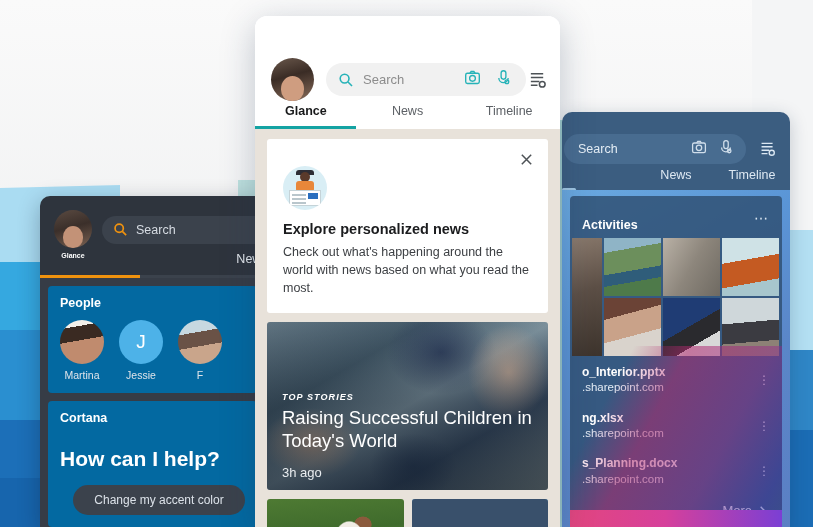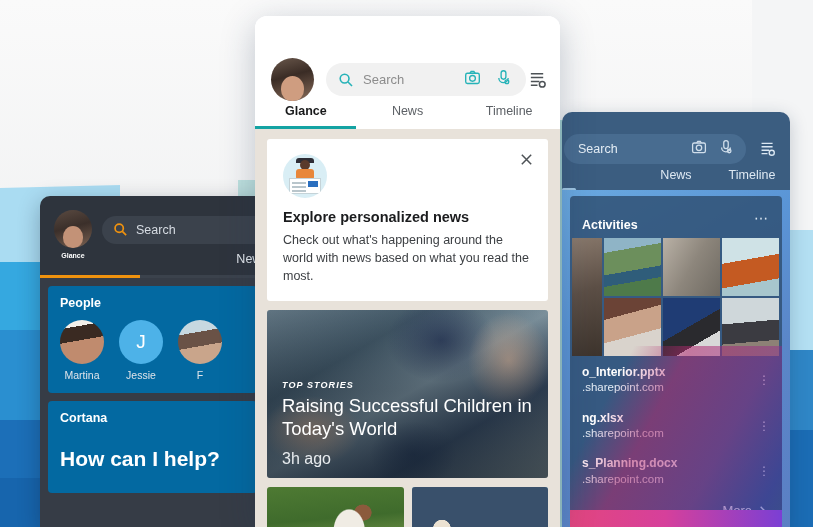--- a/index.html
+++ b/index.html
@@ -295,21 +295,21 @@
     background: #14a3a3;
   }
   .cp-body {
     position: absolute; left: 0; top: 113px; right: 0; bottom: 0;
     background: #e8e2da;
     overflow: hidden;
   }
   .promo-card {
     margin: 10px 12px 6px 12px;
     background: #ffffff; border-radius: 3px;
-    padding: 15px 16px 16px 16px;
+    padding: 27px 16px 16px 16px;
     position: relative;
   }
   .promo-close {
     position: absolute; right: 14px; top: 13px;
     width: 15px; height: 15px; cursor: pointer;
   }
   .promo-icon {
     width: 44px; height: 44px; border-radius: 50%;
     background: #d9eef5; position: relative; overflow: hidden;
   }
@@ -349,21 +349,21 @@
   .story-kicker {
     position: absolute; left: 15px; top: 70px;
     color: #ffffff; font-size: 9px; font-weight: bold; letter-spacing: 1.1px; font-style: italic;
   }
   .story-title {
     position: absolute; left: 15px; top: 85px; right: 14px;
     color: #ffffff; font-size: 18.5px; line-height: 1.22;
   }
   .story-time {
     position: absolute; left: 15px; bottom: 10px;
-    color: #e8ecef; font-size: 16px;
+    color: #e8ecef; font-size: 13px;
   }
 
   .mini-row { display: flex; gap: 8px; margin: 9px 12px 0 12px; }
   .mini-card {
     flex: 1; background: #ffffff; border-radius: 3px; overflow: hidden;
   }
   .mini-img { height: 80px; }
   .mini-img.puppy {
     background:
       radial-gradient(ellipse 26px 36px at 60% 55%, #f0ece4 0 58%, rgba(240,236,228,0) 62%),
@@ -531,20 +531,21 @@
           <div class="person">
             <div class="person-av pa-other"></div>
             <div class="person-name">F</div>
           </div>
         </div>
       </div>
 
       <div class="lp-card cortana-card">
         <div class="lp-card-title">Cortana</div>
         <div class="cortana-q">How can I help?</div>
+        <div class="cortana-chip">Change my accent color</div>
       </div>
     </div>
   </div>
 
   <div id="center-panel">
     <div class="cp-header">
       <div class="cp-avatar"></div>
       <div class="cp-searchbar">
         <span class="cp-search-ico">
           <svg viewBox="0 0 16 16" width="16" height="16">

